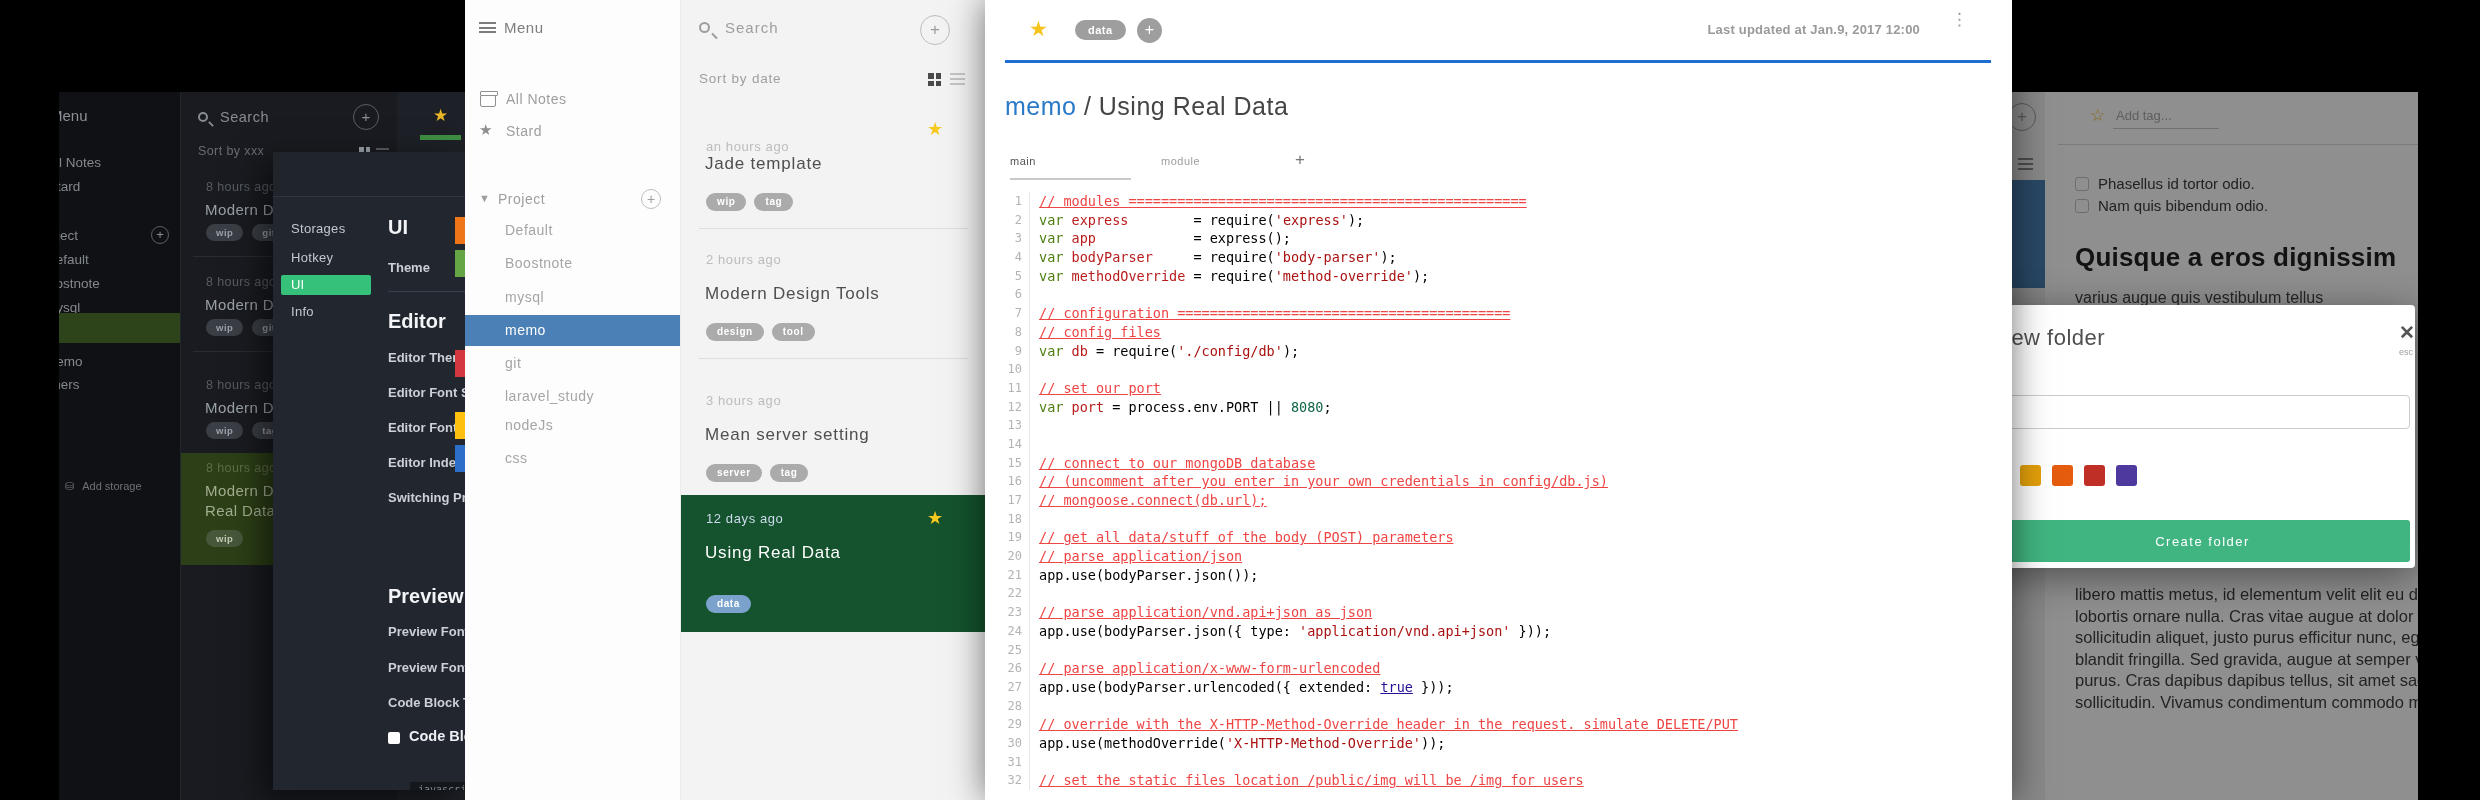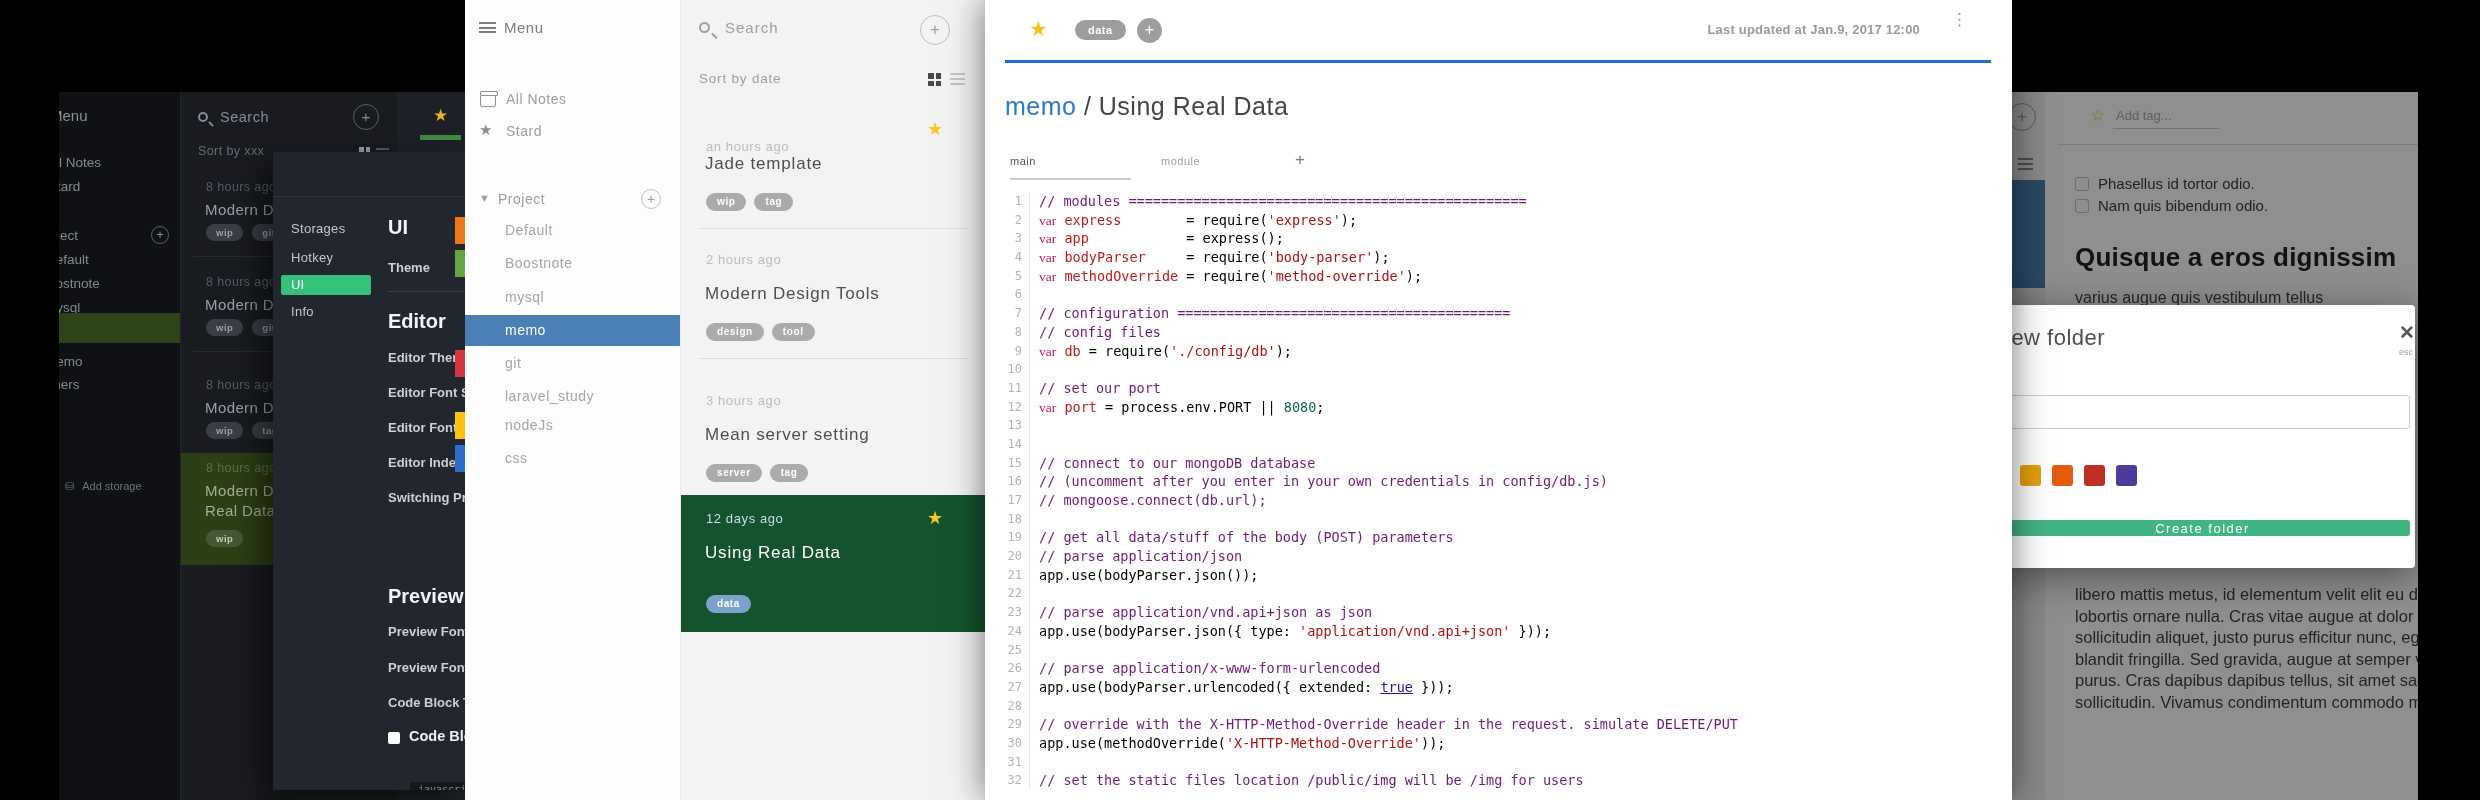--- a/index.html
+++ b/index.html
@@ -99,21 +99,21 @@
   .e-title { position:absolute; left:20px; top:92px; font-size:25px; color:#454545; letter-spacing:.5px; }
   .e-title .folder { color:#2b7ac7; }
   .e-tab { position:absolute; top:155px; font-size:11px; letter-spacing:.5px; color:#9e9e9e; }
   .e-tab.active { color:#555; }
   .e-tab-underline { position:absolute; left:25px; top:178px; width:121px; height:2px; background:#c9c9c9; }
   .e-tab-plus { position:absolute; left:310px; top:150px; font-size:17px; color:#777; }
   .code { position:absolute; left:15px; top:192px; right:0; bottom:0; font-family:"DejaVu Sans Mono",monospace; font-size:13.5px; }
   .code-line { display:flex; height:18.7px; line-height:18.7px; white-space:pre; }
   .code-ln { width:30px; padding-right:7px; text-align:right; color:#b3b3b3; font-size:12px; border-right:1px solid #e6e6e6; flex:none; }
   .code-src { padding-left:9px; color:#000; }
-  .t-c{color:#701a75;} .t-k{color:#be185d;font-family:Liberation Serif, serif;} .t-d{color:#b91c1c;} .t-s{color:#aa1111;} .t-n{color:#116644;} .t-a{color:#221199;text-decoration:underline;} .t-p{color:#000;}
+  .t-c{color:#ef4444;text-decoration:underline;} .t-k{color:#4d7c0f;} .t-d{color:#b91c1c;} .t-s{color:#aa1111;} .t-n{color:#116644;} .t-a{color:#221199;text-decoration:underline;} .t-p{color:#000;}
 
   
   .right-window { left:2012px; top:92px; width:406px; height:708px; overflow:hidden; z-index:1; background:#fff; }
   .r-sliver { position:absolute; left:0; top:0; width:33px; height:708px; background:#f3f3f3; }
   .r-plus-o { position:absolute; left:-4px; top:11px; width:28px; height:28px; border:1px solid #9e9e9e; border-radius:50%; color:#9e9e9e; font-size:17px; line-height:26px; text-align:center; background:#f3f3f3; }
   .r-list-ic { position:absolute; left:6px; top:66px; width:15px; height:12px; border-top:2px solid #8a8a8a; border-bottom:2px solid #8a8a8a; }
   .r-list-ic:after { content:""; position:absolute; top:3px; width:100%; height:2px; background:#8a8a8a; }
   .r-bluestrip { position:absolute; left:0; top:88px; width:33px; height:108px; background:#4a80b5; }
   .r-main { position:absolute; left:33px; top:0; width:373px; height:708px; background:#fff; overflow:hidden; }
   .r-star { position:absolute; left:45px; top:13px; color:#ecc339; font-size:17px; }
@@ -127,21 +127,21 @@
   .r-para { position:absolute; left:30px; top:492px; color:#3f3f3f; font-size:16.5px; line-height:21.6px; white-space:nowrap; }
   .r-overlay { position:absolute; left:0; top:0; width:100%; height:100%; background:rgba(0,0,0,.44); }
 
   
   .dialog { left:1975px; top:305px; width:440px; height:263px; background:#fff; border-radius:4px; z-index:6; box-shadow:0 8px 40px rgba(0,0,0,.45); }
   .dlg-title { position:absolute; left:20px; top:20px; color:#4f4f4f; font-size:22px; letter-spacing:.5px; white-space:nowrap; }
   .dlg-x { position:absolute; left:424px; top:16px; color:#555; font-size:19px; font-weight:bold; }
   .dlg-esc { position:absolute; left:424px; top:42px; color:#9e9e9e; font-size:9px; }
   .dlg-input { position:absolute; left:20px; top:90px; width:415px; height:34px; border:1px solid #ccc; border-radius:4px; background:#fff; font-size:14px; padding:0 8px; color:#333; }
   .dlg-swatch { position:absolute; top:160px; width:21px; height:21px; border-radius:3px; }
-  .dlg-btn { position:absolute; left:20px; top:215px; width:415px; height:16px; background:#41b581; border:none; border-radius:3px; color:#fff; font-size:13px; letter-spacing:1.5px; font-family:"Liberation Sans",sans-serif; }
+  .dlg-btn { position:absolute; left:20px; top:215px; width:415px; height:42px; background:#41b581; border:none; border-radius:3px; color:#fff; font-size:13px; letter-spacing:1.5px; font-family:"Liberation Sans",sans-serif; }
 </style>
 </head>
 <body>
 
 <div id="root">
 
   <div class="abs dark-window">
     <div class="abs d-sidebar">
       <div class="d-side-label" style="left:-9px;top:15px;font-size:15px;">Menu</div>
       <div class="d-side-label small" style="left:-12px;top:63px;">All Notes</div>

